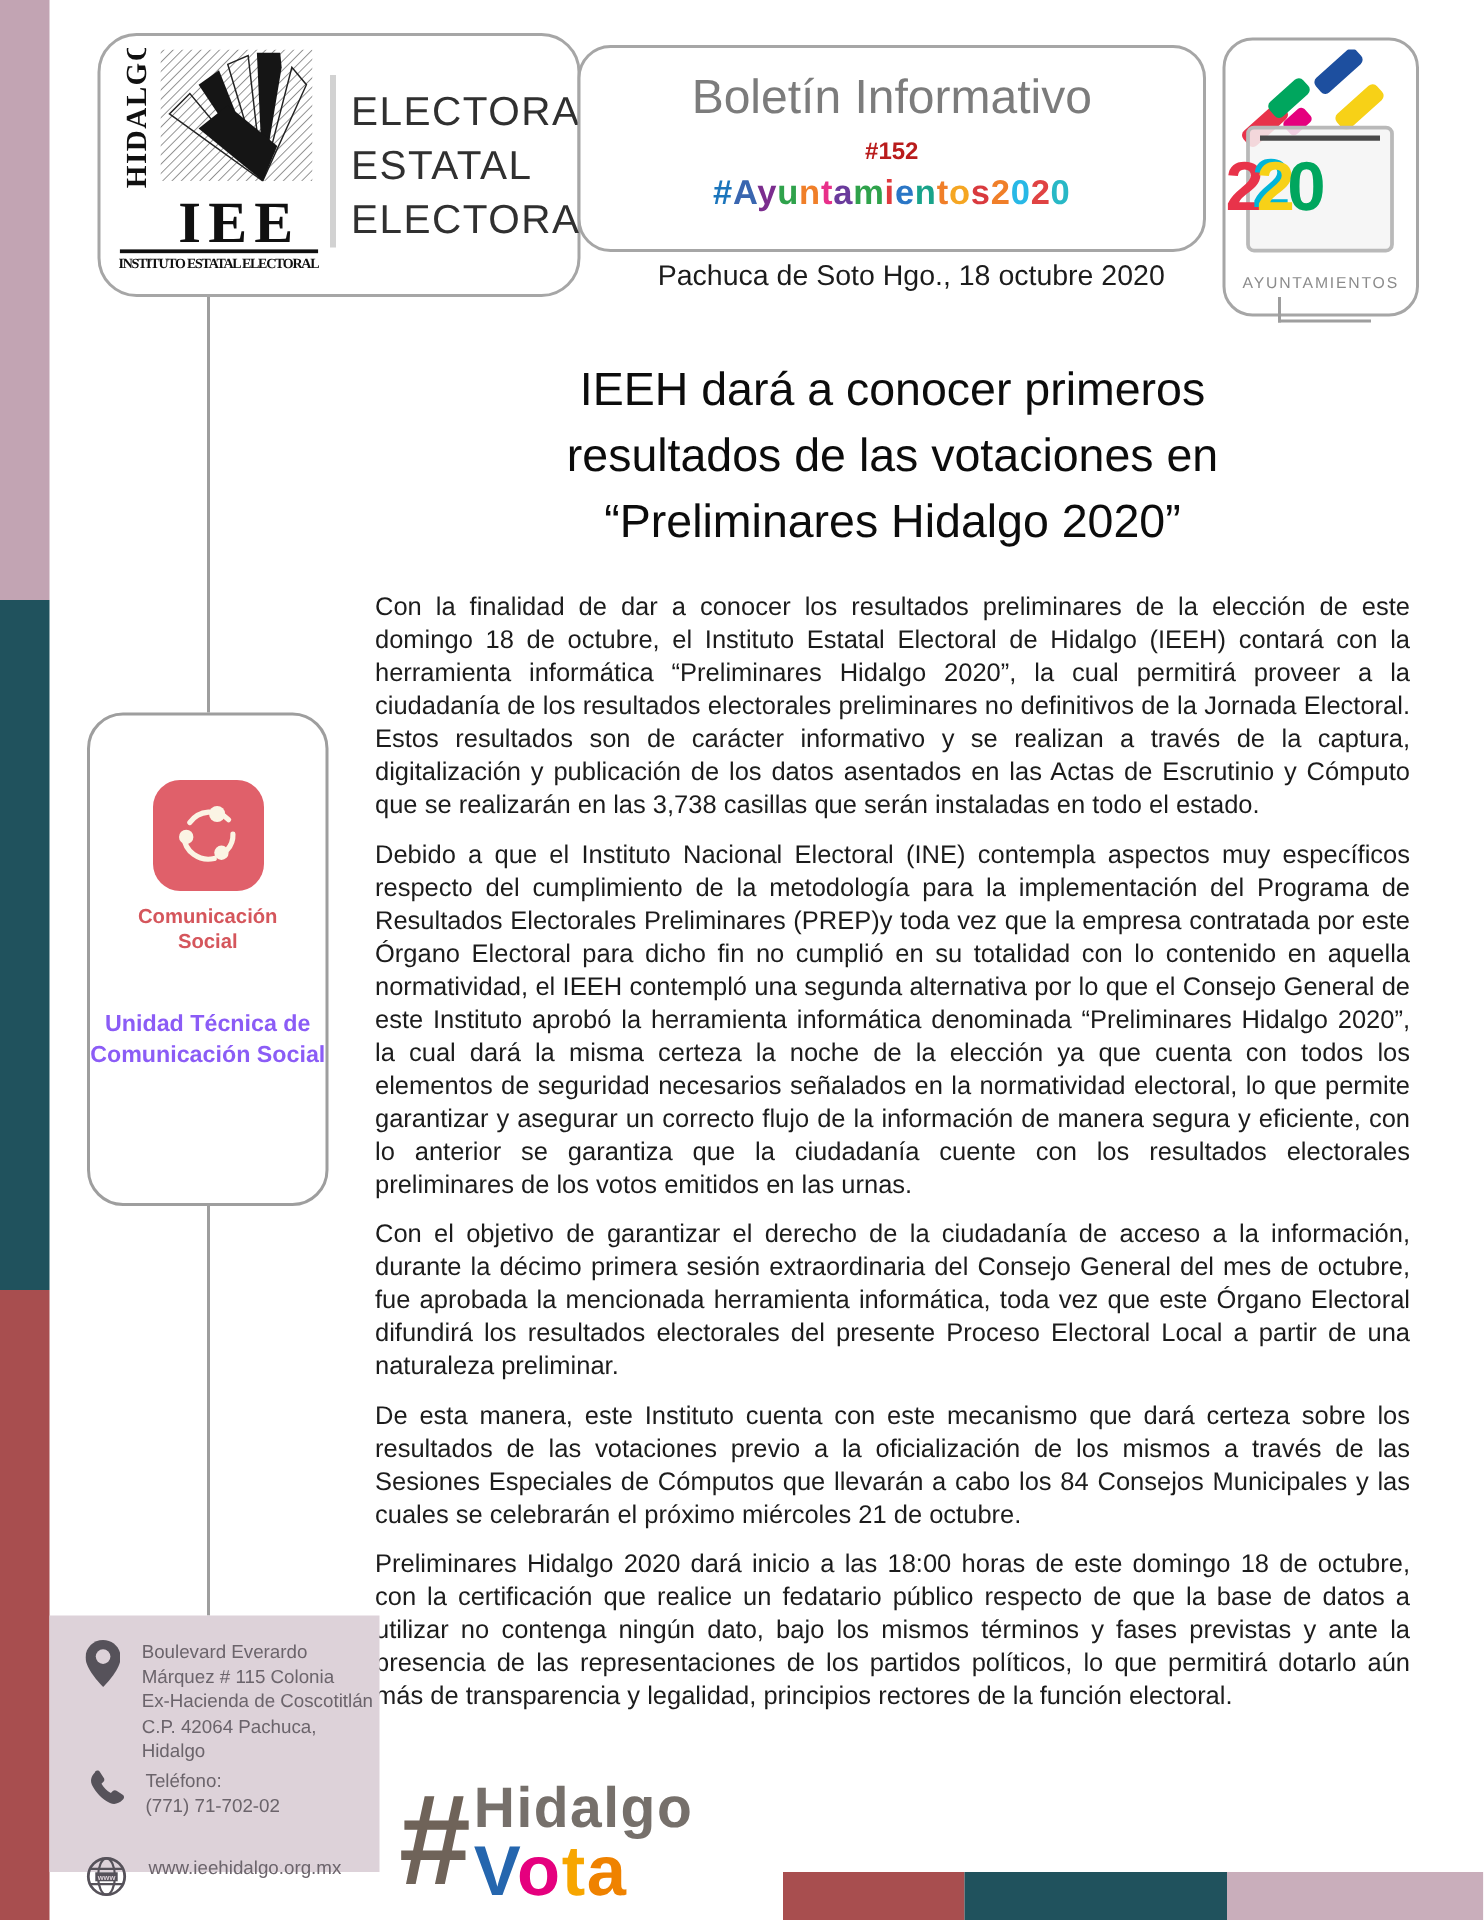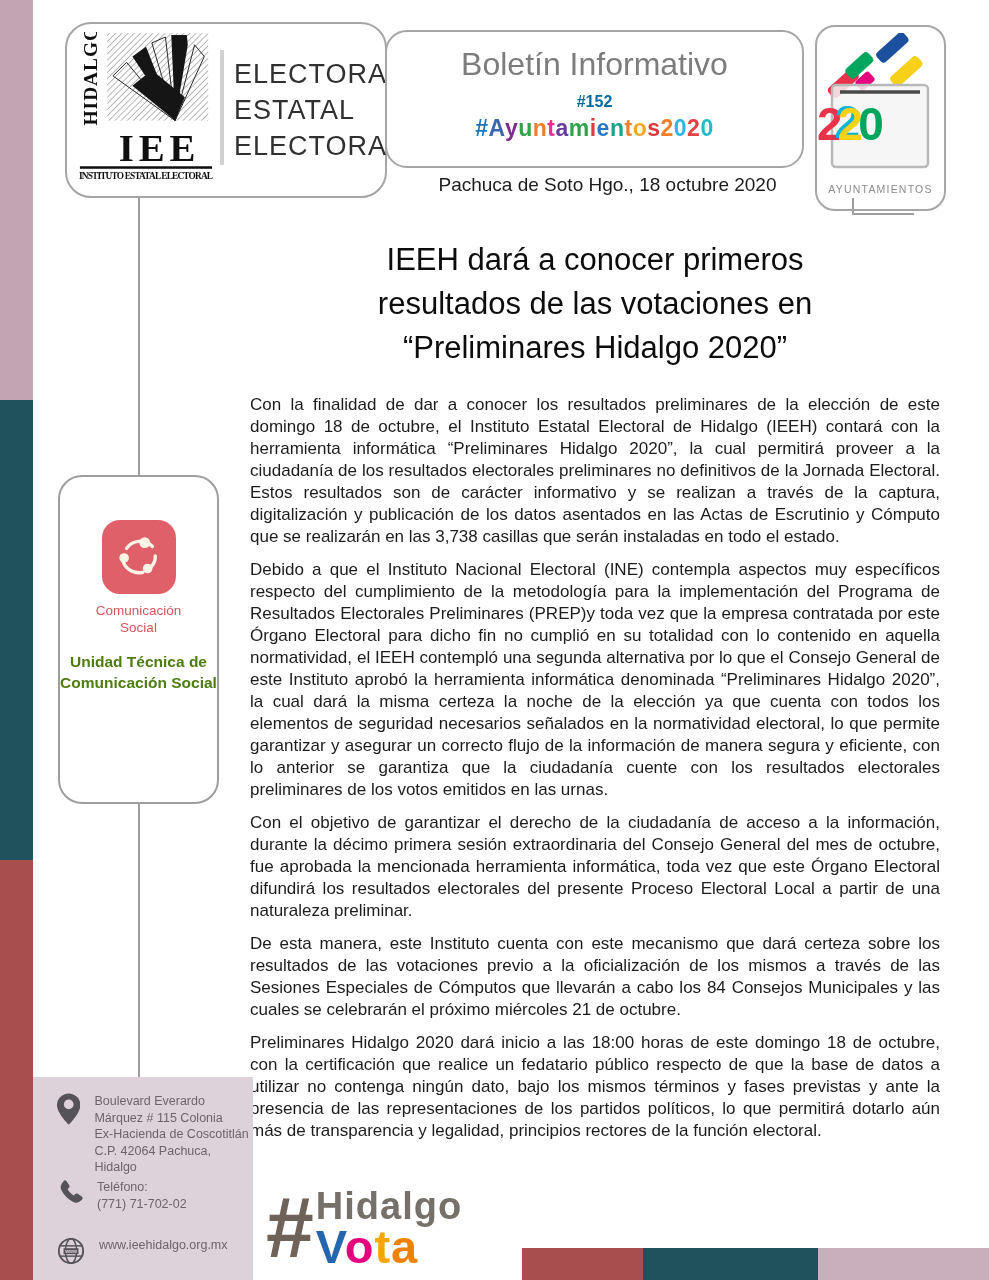--- a/index.html
+++ b/index.html
@@ -26,21 +26,21 @@
       border:2px solid #a6a6a6;border-radius:26px;}
   .emblem{position:absolute;left:11px;top:8px;width:136px;height:150px;}
   .org-divider{position:absolute;left:153px;top:26px;width:4px;height:115px;background:#d2d2d2;}
   .org-name{position:absolute;left:167px;top:32px;color:#303030;font-size:27px;line-height:36px;
       letter-spacing:1px;font-weight:400;}
 
   
   .header-box{position:absolute;left:385px;top:30px;width:415px;height:134px;background:#fff;
       border:2px solid #a6a6a6;border-radius:22px;text-align:center;}
   .bulletin-title{margin-top:14px;font-size:32px;color:#7c7c7c;}
-  .bulletin-number{margin-top:10px;font-size:16px;font-weight:bold;color:#0369a1;}
+  .bulletin-number{margin-top:10px;font-size:16px;font-weight:bold;color:#b91c1c;}
   .hashtag{margin-top:4px;font-size:23px;font-weight:bold;letter-spacing:.5px;}
   .date-line{position:absolute;left:400px;top:174px;width:415px;text-align:center;
       font-size:19px;color:#1c1c1c;}
 
   
   .badge-box{position:absolute;left:815px;top:25px;width:127px;height:182px;background:#fff;
       border:2px solid #a6a6a6;border-radius:20px;}
   .badge-art{position:absolute;left:7px;top:6px;}
   .badge-digits{position:absolute;left:0;top:74px;width:100%;
       font-size:46px;font-weight:bold;letter-spacing:-5px;line-height:1;}
@@ -53,25 +53,25 @@
   .article{position:absolute;left:250px;top:238px;width:690px;color:#1c1c1c;}
   .article-title{font-size:31px;font-weight:normal;line-height:44px;text-align:center;color:#0c0c0c;}
   .body-copy{margin-top:24px;}
   .body-copy p{margin:0 0 11px 0;font-size:17px;line-height:22px;text-align:justify;}
 
   
   .sidebar-box{position:absolute;left:58px;top:475px;width:157px;height:325px;background:#fff;
       border:2px solid #9e9e9e;border-radius:24px;text-align:center;}
   .share-badge{margin:43px auto 0 auto;width:74px;height:74px;background:#e0606a;border-radius:18px;
       display:flex;align-items:center;justify-content:center;}
-  .share-label{margin-top:8px;font-size:13.5px;font-weight:normal;color:#d5565c;line-height:17px;}
-  .unit-name{margin-top:15px;font-size:15.5px;font-weight:bold;color:#4d7c0f;line-height:21px;}
-
-  
-  .contact-panel{position:absolute;left:33px;top:1077px;width:220px;height:203px;background:#ddd2d9;
+  .share-label{margin-top:8px;font-size:13.5px;font-weight:bold;color:#d5565c;line-height:17px;}
+  .unit-name{margin-top:36px;font-size:15.5px;font-weight:bold;color:#8b5cf6;line-height:21px;}
+
+  
+  .contact-panel{position:absolute;left:33px;top:1077px;width:220px;height:171px;background:#ddd2d9;
       color:#6b646b;}
   .contact-row{position:absolute;left:24px;display:flex;align-items:flex-start;}
   .contact-row .txt{margin-left:14px;font-size:12.5px;line-height:16.5px;}
   .row-address{top:16px;}
   .row-phone{top:102px;}
   .row-web{top:160px;align-items:flex-start;}
 
   
   .vota-logo{position:absolute;left:266px;top:1186px;display:flex;align-items:flex-start;}
   .vota-hash{font-size:86px;line-height:82px;font-weight:bold;color:#6f6359;}

